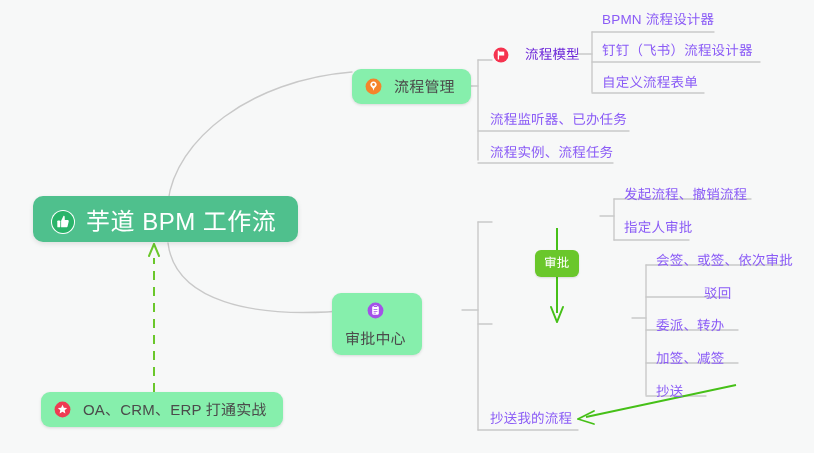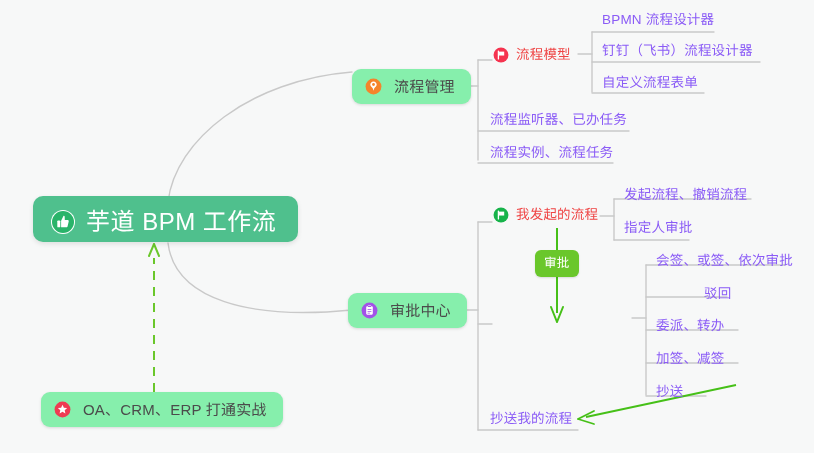--- a/index.html
+++ b/index.html
@@ -64,24 +64,24 @@
     font-size:13.5px;
     color:#8b5cf6;
     white-space:nowrap;
     line-height:1;
     padding-bottom:6px;
     letter-spacing:.2px;
   }
   
   .twig{
     position:absolute;
-    display:flex;align-items:center;gap:7px;
+    display:flex;align-items:center;gap:16px;
     white-space:nowrap;
     font-size:13.5px;
-    color:#ef4444;
+    color:#6d28d9;
     line-height:1;
     padding-bottom:6px;
     letter-spacing:.2px;
   }
 
   
   #approve-chip{
     position:absolute;
     left:535px;top:250px;
     background:#6ac72b;
@@ -188,45 +188,35 @@
     <span>流程模型</span>
   </div>
 
   <div class="leaf" style="left:602px;top:13px;">BPMN 流程设计器</div>
   <div class="leaf" style="left:602px;top:44px;">钉钉（飞书）流程设计器</div>
   <div class="leaf" style="left:602px;top:76px;">自定义流程表单</div>
 
   <div class="leaf" style="left:490px;top:113px;">流程监听器、已办任务</div>
   <div class="leaf" style="left:490px;top:146px;">流程实例、流程任务</div>
 
-  <div class="card" id="branch-ac" style="left:348px;top:293px;">
+  <div class="card" id="branch-ac" style="left:332px;top:293px;flex-direction:column;">
     <span class="ic">
       <svg width="17" height="17" viewBox="0 0 18 18" aria-hidden="true">
         <circle cx="9" cy="9" r="8.4" fill="#a352e8"></circle>
         <rect x="5.5" y="4.6" width="7" height="8.8" rx="1.1" fill="#ffffff"></rect>
         <rect x="7.3" y="3.5" width="3.4" height="2.0" rx="0.8" fill="#ffffff"></rect>
         <rect x="7.3" y="3.9" width="3.4" height="1.4" rx="0.6" fill="#a352e8"></rect>
         <rect x="6.8" y="7.4" width="4.4" height="0.9" rx="0.45" fill="#a352e8"></rect>
         <rect x="6.8" y="9.4" width="4.4" height="0.9" rx="0.45" fill="#a352e8"></rect>
         <rect x="6.8" y="11.3" width="2.8" height="0.9" rx="0.45" fill="#a352e8"></rect>
       </svg>
     </span>
     <span class="label">审批中心</span>
   </div>
 
-  <div class="twig" style="left:492px;top:206px;">
-    <span class="ic">
-      <svg width="16" height="16" viewBox="0 0 18 18" aria-hidden="true">
-        <circle cx="9" cy="9" r="8.4" fill="#17b34a"></circle>
-        <path d="M6.1 4.6 L6.1 13.4" stroke="#ffffff" stroke-width="1.5" stroke-linecap="round"></path>
-        <path d="M6.8 5.2 L12.6 5.2 L12.6 9.6 L6.8 9.6 Z" fill="#ffffff"></path>
-      </svg>
-    </span>
-    <span>我发起的流程</span>
-  </div>
 
   <div class="leaf" style="left:624px;top:188px;">发起流程、撤销流程</div>
   <div class="leaf" style="left:624px;top:221px;">指定人审批</div>
 
 
   <div class="leaf" style="left:656px;top:254px;">会签、或签、依次审批</div>
   <div class="leaf" style="left:656px;top:287px;margin-left:48px;">驳回</div>
   <div class="leaf" style="left:656px;top:319px;">委派、转办</div>
   <div class="leaf" style="left:656px;top:352px;">加签、减签</div>
   <div class="leaf" style="left:656px;top:385px;">抄送</div>

